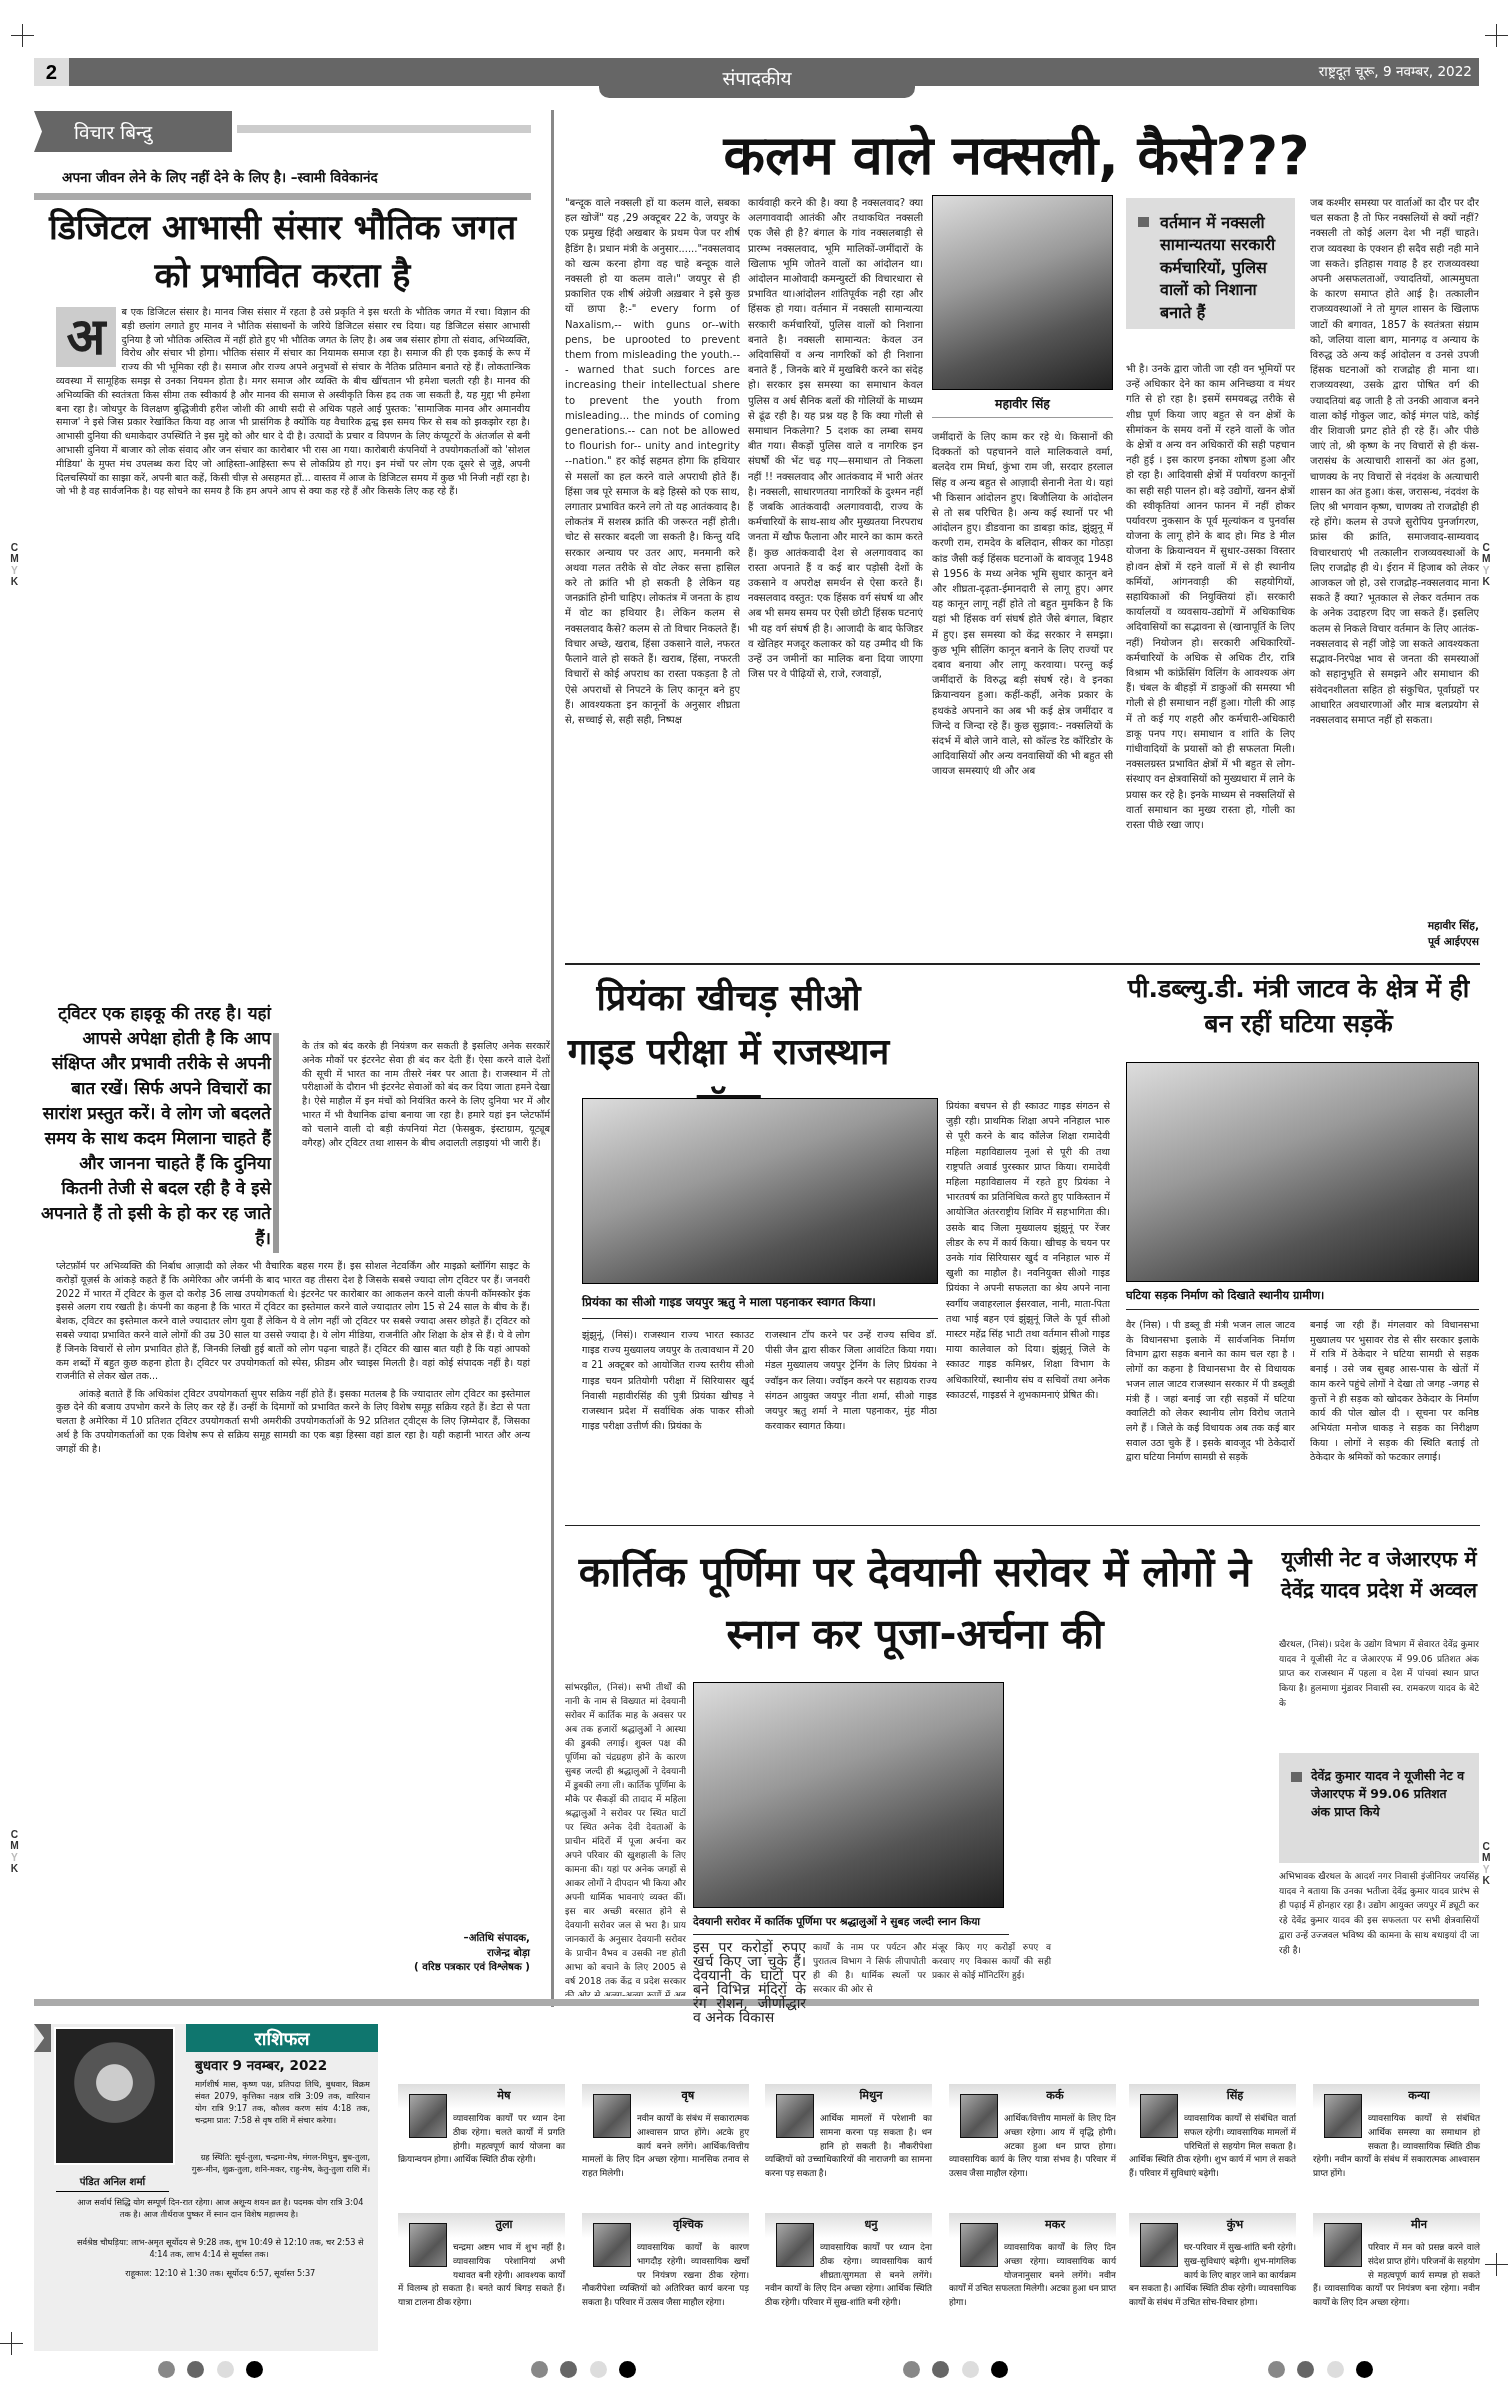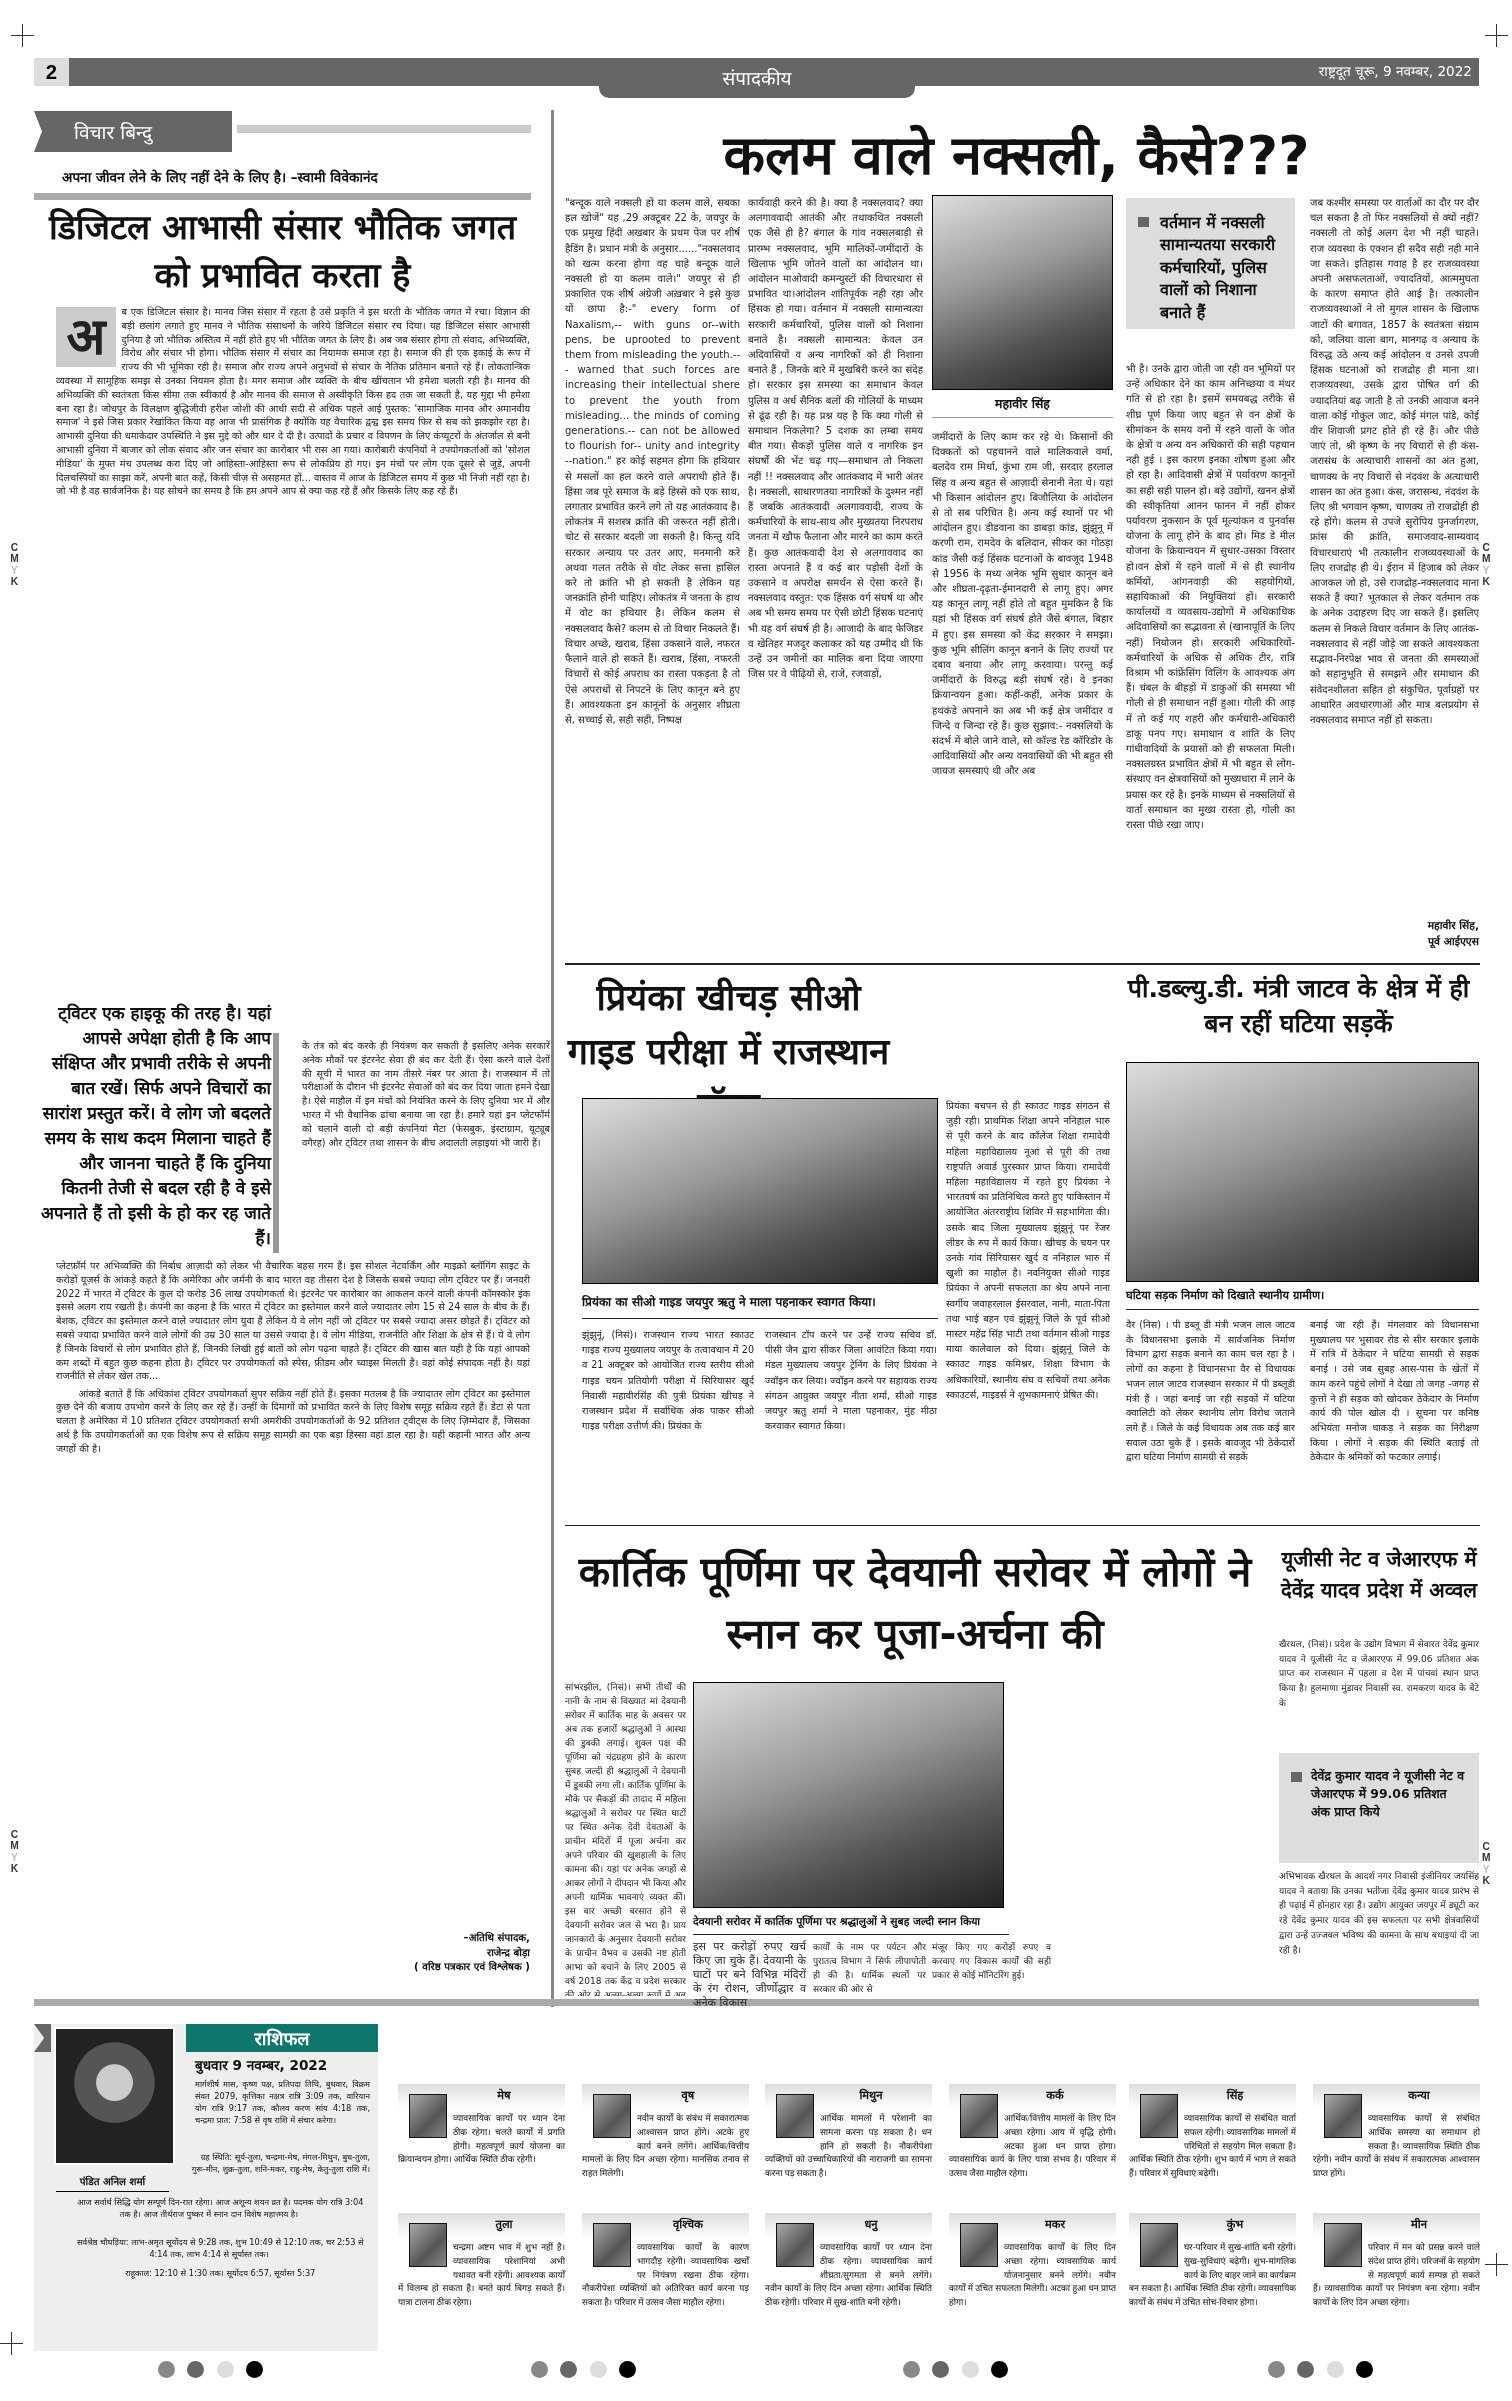--- a/index.html
+++ b/index.html
@@ -151,21 +151,21 @@
 <div class="photo" style="left:1126px;top:1062px;width:353px;height:220px"></div>
 <div class="caption" style="left:1126px;top:1287px;width:353px;font-size:11.3px;border-bottom:1.7px solid #222;padding-bottom:6.8px">घटिया सड़क निर्माण को दिखाते स्थानीय ग्रामीण।</div>
 <div class="col" style="left:1126px;top:1318px;width:169px;font-size:9.6px;line-height:14.7px;height:195px;overflow:hidden">वैर (निस) । पी डब्लू डी मंत्री भजन लाल जाटव के विधानसभा इलाके में सार्वजनिक निर्माण विभाग द्वारा सड़क बनाने का काम चल रहा है । लोगों का कहना है विधानसभा वैर से विधायक भजन लाल जाटव राजस्थान सरकार में पी डब्लूडी मंत्री हैं । जहां बनाई जा रही सड़कों में घटिया क्वालिटी को लेकर स्थानीय लोग विरोध जताने लगे हैं । जिले के कई विधायक अब तक कई बार सवाल उठा चुके हैं । इसके बावजूद भी ठेकेदारों द्वारा घटिया निर्माण सामग्री से सड़कें</div>
 <div class="col" style="left:1310px;top:1318px;width:169px;font-size:9.6px;line-height:14.7px;height:195px;overflow:hidden">बनाई जा रही हैं। मंगलवार को विधानसभा मुख्यालय पर भुसावर रोड से सीर सरकार इलाके में रात्रि में ठेकेदार ने घटिया सामग्री से सड़क बनाई । उसे जब सुबह आस-पास के खेतों में काम करने पहुंचे लोगों ने देखा तो जगह -जगह से कुत्तों ने ही सड़क को खोदकर ठेकेदार के निर्माण कार्य की पोल खोल दी । सूचना पर कनिष्ठ अभियंता मनोज धाकड़ ने सड़क का निरीक्षण किया । लोगों ने सड़क की स्थिति बताई तो ठेकेदार के श्रमिकों को फटकार लगाई।</div>
 <div class="hr" style="left:565px;top:1525px;width:915px;height:1.1px"></div>
 
 <div class="h2" style="left:565px;top:1541px;width:700px;font-size:41px;line-height:62px">कार्तिक पूर्णिमा पर देवयानी सरोवर में लोगों ने स्नान कर पूजा-अर्चना की</div>
 <div class="col" style="left:565px;top:1680px;width:121px;font-size:9px;line-height:14px;height:316px;overflow:hidden">सांभरझील, (निसं)। सभी तीर्थों की नानी के नाम से विख्यात मां देवयानी सरोवर में कार्तिक माह के अवसर पर अब तक हजारों श्रद्धालुओं ने आस्था की डुबकी लगाई। शुक्ल पक्ष की पूर्णिमा को चंद्रग्रहण होने के कारण सुबह जल्दी ही श्रद्धालुओं ने देवयानी में डुबकी लगा ली। कार्तिक पूर्णिमा के मौके पर सैकड़ों की तादाद में महिला श्रद्धालुओं ने सरोवर पर स्थित घाटों पर स्थित अनेक देवी देवताओं के प्राचीन मंदिरों में पूजा अर्चना कर अपने परिवार की खुशहाली के लिए कामना की। यहां पर अनेक जगहों से आकर लोगों ने दीपदान भी किया और अपनी धार्मिक भावनाएं व्यक्त कीं। इस बार अच्छी बरसात होने से देवयानी सरोवर जल से भरा है। प्राय जानकारों के अनुसार देवयानी सरोवर के प्राचीन वैभव व उसकी नष्ट होती आभा को बचाने के लिए 2005 से वर्ष 2018 तक केंद्र व प्रदेश सरकार की ओर से अलग-अलग रूपों में अब तक</div>
 <div class="photo" style="left:693px;top:1682px;width:311px;height:226px"></div>
 <div class="caption" style="left:693px;top:1914px;width:316px;font-size:10.7px;border-bottom:1.7px solid #222;padding-bottom:5.6px">देवयानी सरोवर में कार्तिक पूर्णिमा पर श्रद्धालुओं ने सुबह जल्दी स्नान किया</div>
-<div class="col" style="left:693px;top:1940px;width:113px;font-size:11px;line-height:14px">इस पर करोड़ों रुपए खर्च किए जा चुके हैं। देवयानी के घाटों पर बने विभिन्न मंदिरों के रंग रोशन, जीर्णोद्धार व अनेक विकास</div>
+<div class="col" style="left:693px;top:1940px;width:113px;font-size:14px;line-height:14px">इस पर करोड़ों रुपए खर्च किए जा चुके हैं। देवयानी के घाटों पर बने विभिन्न मंदिरों के रंग रोशन, जीर्णोद्धार व अनेक विकास</div>
 <div class="col" style="left:813px;top:1940px;width:113px;font-size:9px;line-height:14px">कार्यों के नाम पर पर्यटन और पुरातत्व विभाग ने सिर्फ लीपापोती ही की है। धार्मिक स्थलों पर सरकार की ओर से</div>
 <div class="col" style="left:932px;top:1940px;width:119px;font-size:9px;line-height:14px">मंजूर किए गए करोड़ों रुपए व करवाए गए विकास कार्यों की सही प्रकार से कोई मॉनिटरिंग हुई।</div>
 
 <div class="h2" style="left:1279px;top:1544px;width:200px;font-size:20.3px;line-height:30.5px">यूजीसी नेट व जेआरएफ में देवेंद्र यादव प्रदेश में अव्वल</div>
 <div class="col" style="left:1279px;top:1637px;width:200px;font-size:9px;line-height:14.7px;height:113px;overflow:hidden">खैरथल, (निसं)। प्रदेश के उद्योग विभाग में सेवारत देवेंद्र कुमार यादव ने यूजीसी नेट व जेआरएफ में 99.06 प्रतिशत अंक प्राप्त कर राजस्थान में पहला व देश में पांचवां स्थान प्राप्त किया है। हुलमाणा मुंडावर निवासी स्व. रामकरण यादव के बेटे के</div>
 <div class="pull" style="left:1279px;top:1753px;width:200px;height:110px;font-size:12.4px;line-height:18px;padding-left:32px">देवेंद्र कुमार यादव ने यूजीसी नेट व जेआरएफ में 99.06 प्रतिशत अंक प्राप्त किये</div>
 <div class="col" style="left:1279px;top:1869px;width:200px;font-size:9px;line-height:14.7px">अभिभावक खैरथल के आदर्श नगर निवासी इंजीनियर जयसिंह यादव ने बताया कि उनका भतीजा देवेंद्र कुमार यादव प्रारंभ से ही पढ़ाई में होनहार रहा है। उद्योग आयुक्त जयपुर में ड्यूटी कर रहे देवेंद्र कुमार यादव की इस सफलता पर सभी क्षेत्रवासियों द्वारा उन्हें उज्जवल भविष्य की कामना के साथ बधाइयां दी जा रही है।</div>
 
 <div class="rf-box"></div>
 <div class="rf-tag-l"></div>

